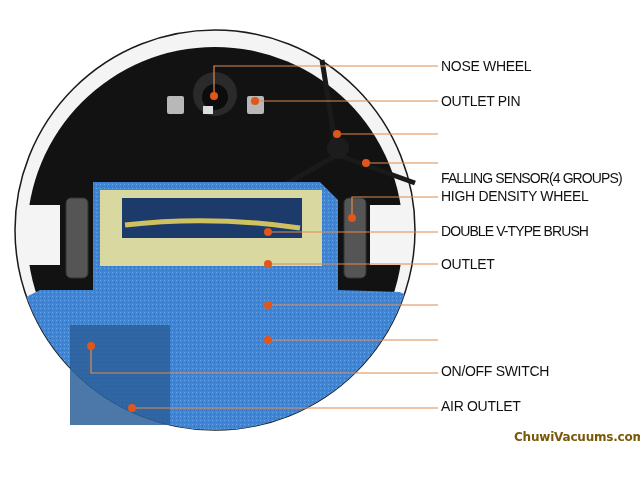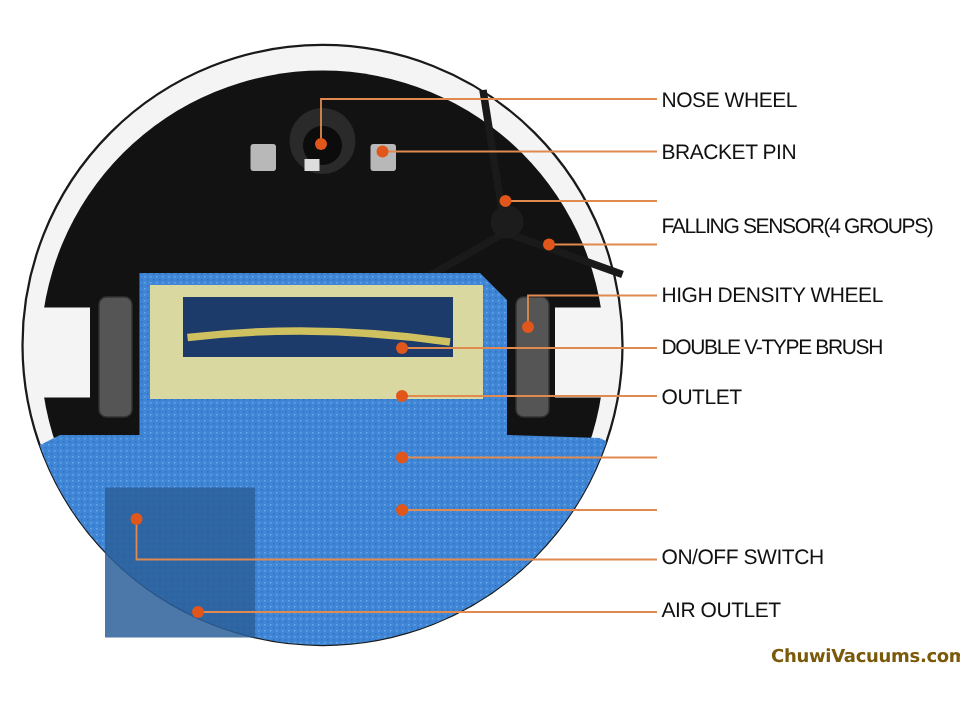--- a/index.html
+++ b/index.html
@@ -94,22 +94,22 @@
       <circle cx="268" cy="232" r="4"></circle>
       <circle cx="268" cy="264" r="4"></circle>
       <circle cx="268" cy="305" r="4"></circle>
       <circle cx="268" cy="340" r="4"></circle>
       <circle cx="91" cy="346" r="4"></circle>
       <circle cx="132" cy="408" r="4"></circle>
     </g>
   </svg>
 
   <div class="label" style="top:58px">NOSE WHEEL</div>
-  <div class="label" style="top:93px">BRACKET PIN</div>
-  <div class="label tight" style="top:142px">FALLING SENSOR(4 GROUPS)</div>
+  <div class="label" style="top:93px">OUTLET PIN</div>
+  <div class="label tight" style="top:170px">FALLING SENSOR(4 GROUPS)</div>
   <div class="label tight" style="top:223px">DOUBLE V-TYPE BRUSH</div>
   <div class="label" style="top:188px">HIGH DENSITY WHEEL</div>
   <div class="label" style="top:256px">OUTLET</div>
   <div class="label" style="top:363px">ON/OFF SWITCH</div>
   <div class="label" style="top:398px">AIR OUTLET</div>
 
   <div class="watermark">ChuwiVacuums.com</div>
 </div>
 
 </body></html>

